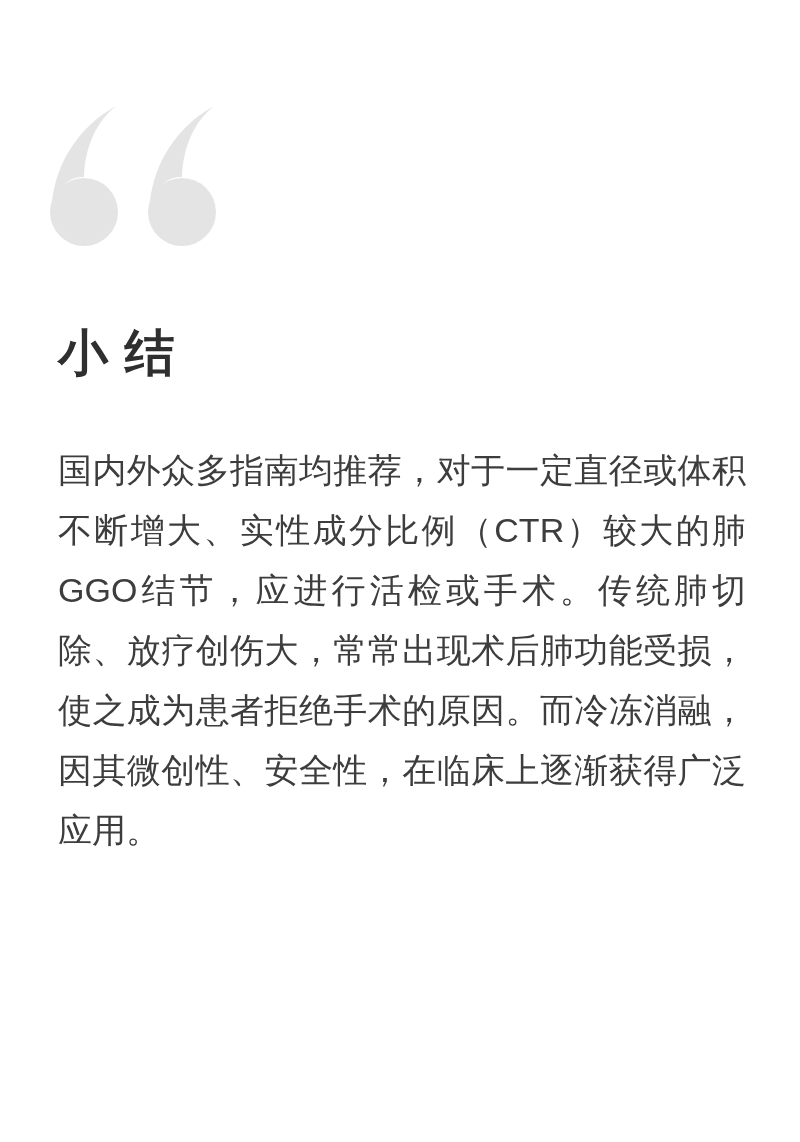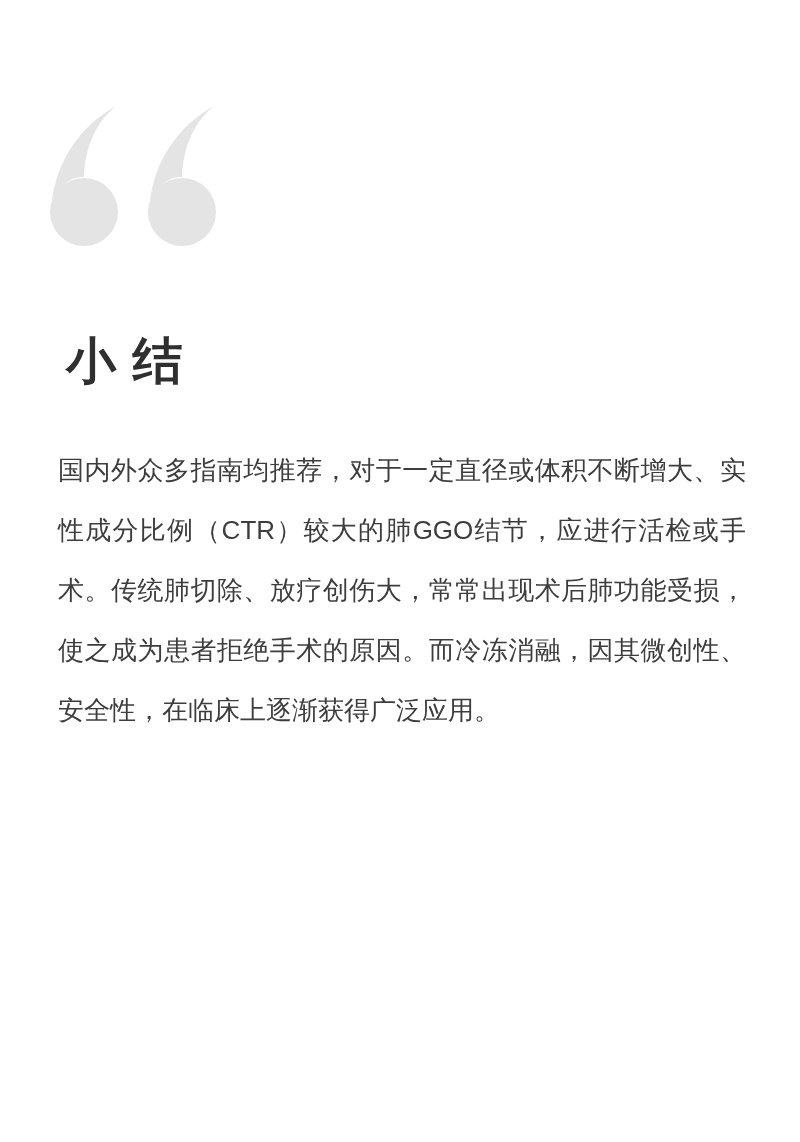--- a/index.html
+++ b/index.html
@@ -18,35 +18,35 @@
     position: absolute;
     left: 50px;
     top: 106px;
     width: 170px;
     height: 140px;
   }
   .section-title {
     position: absolute;
     left: 58px;
     top: 326px;
-    margin: 8px;
+    margin: 0;
     font-family: "Liberation Serif", serif;
     font-weight: 600;
     font-size: 50px;
     line-height: 1.1;
     letter-spacing: 2px;
     color: var(--title-ink, #2f2f2f);
   }
   .article-body {
     position: absolute;
     left: 58px;
     top: 440px;
     width: 688px;
     color: var(--body-ink, #3d3d3d);
-    font-size: 26px;
+    font-size: 34px;
     line-height: 60px;
     text-align: justify;
     text-justify: inter-character;
   }
   .article-body p {
     margin: 0;
     padding: 0;
   }
 </style>
 </head>

